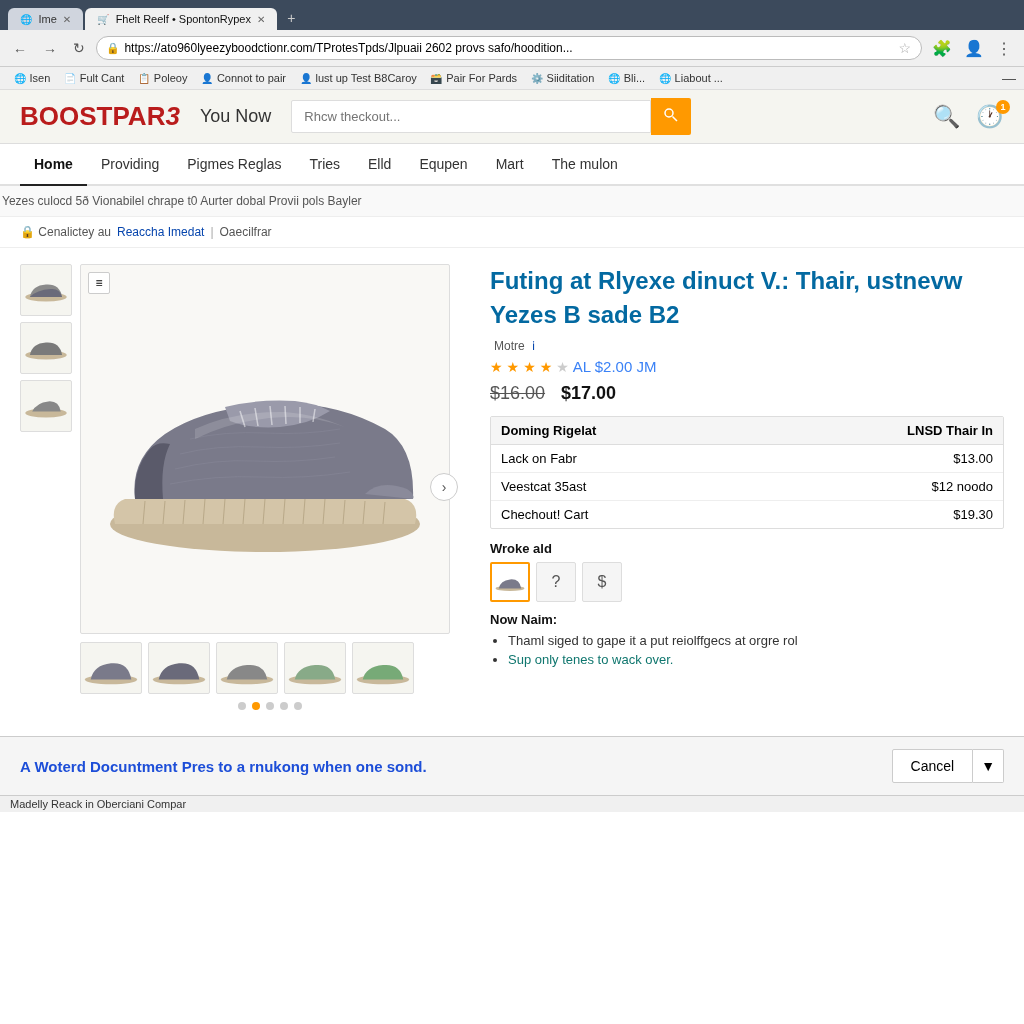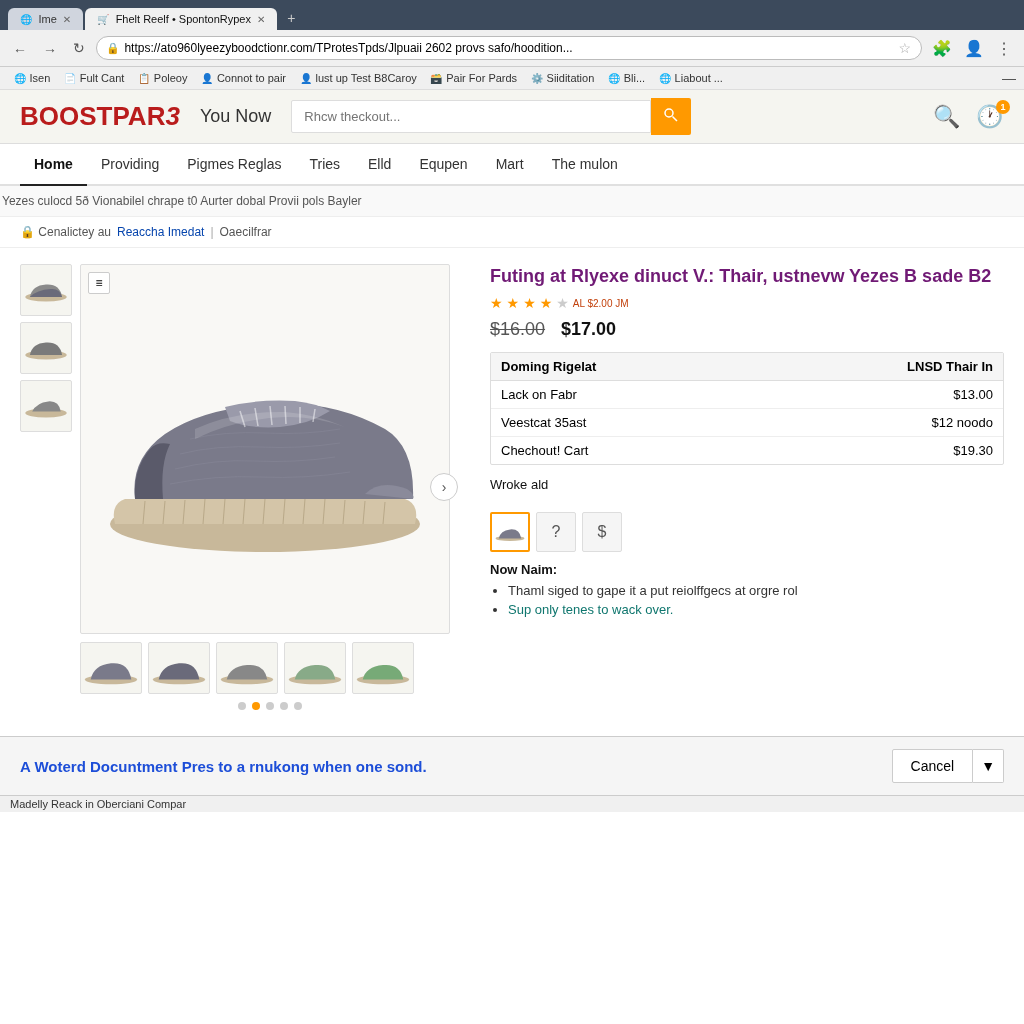--- a/index.html
+++ b/index.html
@@ -77,41 +77,41 @@
     .thumb-row { display: flex; gap: 6px; margin-top: 8px; }
     .thumb-row-item { width: 62px; height: 52px; border: 1px solid #ddd; border-radius: 2px; overflow: hidden; cursor: pointer; background: #f5f5f0; display: flex; align-items: center; justify-content: center; }
 
     
     .image-dots { display: flex; gap: 6px; justify-content: center; margin-top: 8px; }
     .dot { width: 8px; height: 8px; border-radius: 50%; background: #ccc; cursor: pointer; }
     .dot.active { background: #f90; }
 
     
     .product-info { flex: 1; }
-    .product-title { font-size: 18px; font-weight: bold; color: #701a75; line-height: 1.4; margin-bottom: 6px; }
+    .product-title { font-size: 24px; font-weight: bold; color: #0369a1; line-height: 1.4; margin-bottom: 6px; }
     .product-brand { font-size: 12px; color: #0645ad; margin-bottom: 4px; cursor: pointer; }
     .product-brand span { color: #555; margin-left: 4px; }
     .stars { display: flex; align-items: center; gap: 4px; margin-bottom: 8px; }
     .star { color: #f90; font-size: 14px; }
     .star.half { color: #ccc; }
-    .rating-text { font-size: 10px; color: #c2410c; }
+    .rating-text { font-size: 15px; color: #3b82f6; }
     .price-row { display: flex; gap: 16px; align-items: center; margin-bottom: 12px; }
     .price-original { font-size: 18px; color: #555; text-decoration: line-through; }
     .price-sale { font-size: 18px; color: #111; font-weight: bold; }
 
     
     .price-table { border: 1px solid #ddd; border-radius: 2px; margin-bottom: 12px; font-size: 13px; }
     .price-table-header { display: flex; justify-content: space-between; background: #f5f5f5; padding: 6px 10px; border-bottom: 1px solid #ddd; font-weight: bold; }
     .price-table-row { display: flex; justify-content: space-between; padding: 6px 10px; border-bottom: 1px solid #eee; }
     .price-table-row:last-child { border-bottom: none; align-items: center; }
     .price-amount { font-weight: normal; }
 
     
     .option-section { margin-bottom: 10px; }
-    .option-label { font-size: 13px; font-weight: normal; margin-bottom: 20px; color: #111; }
+    .option-label { font-size: 13px; font-weight: bold; margin-bottom: 6px; color: #111; }
     .color-options { display: flex; gap: 6px; }
     .color-swatch { width: 40px; height: 40px; border: 1px solid #ddd; border-radius: 2px; cursor: pointer; display: flex; align-items: center; justify-content: center; font-size: 16px; }
     .color-swatch.selected { border: 2px solid #f90; }
     .color-swatch.question { color: #555; font-size: 16px; background: #f5f5f5; }
     .color-swatch.dollar { color: #555; font-size: 16px; background: #f5f5f5; }
 
     
     .now-section { margin-top: 8px; }
     .now-label { font-size: 13px; font-weight: bold; margin-bottom: 6px; color: #111; }
     .now-list { list-style: disc; padding-left: 18px; font-size: 13px; color: #333; }
@@ -393,20 +393,24 @@
           <div class="dot"></div>
           <div class="dot"></div>
           <div class="dot"></div>
         </div>
       </div>
     </div>
 
     <div class="product-info">
       <div class="product-title">Futing at Rlyexe dinuct V.: Thair, ustnevw Yezes B sade B2</div>
 
+      <div class="product-brand">
+        <span>Motre</span>
+        <span style="color:#0645ad;">ℹ</span>
+      </div>
 
       <div class="stars">
         <span class="star">★</span>
         <span class="star">★</span>
         <span class="star">★</span>
         <span class="star">★</span>
         <span class="star half">★</span>
         <span class="rating-text">AL $2.00 JM</span>
       </div>
 

